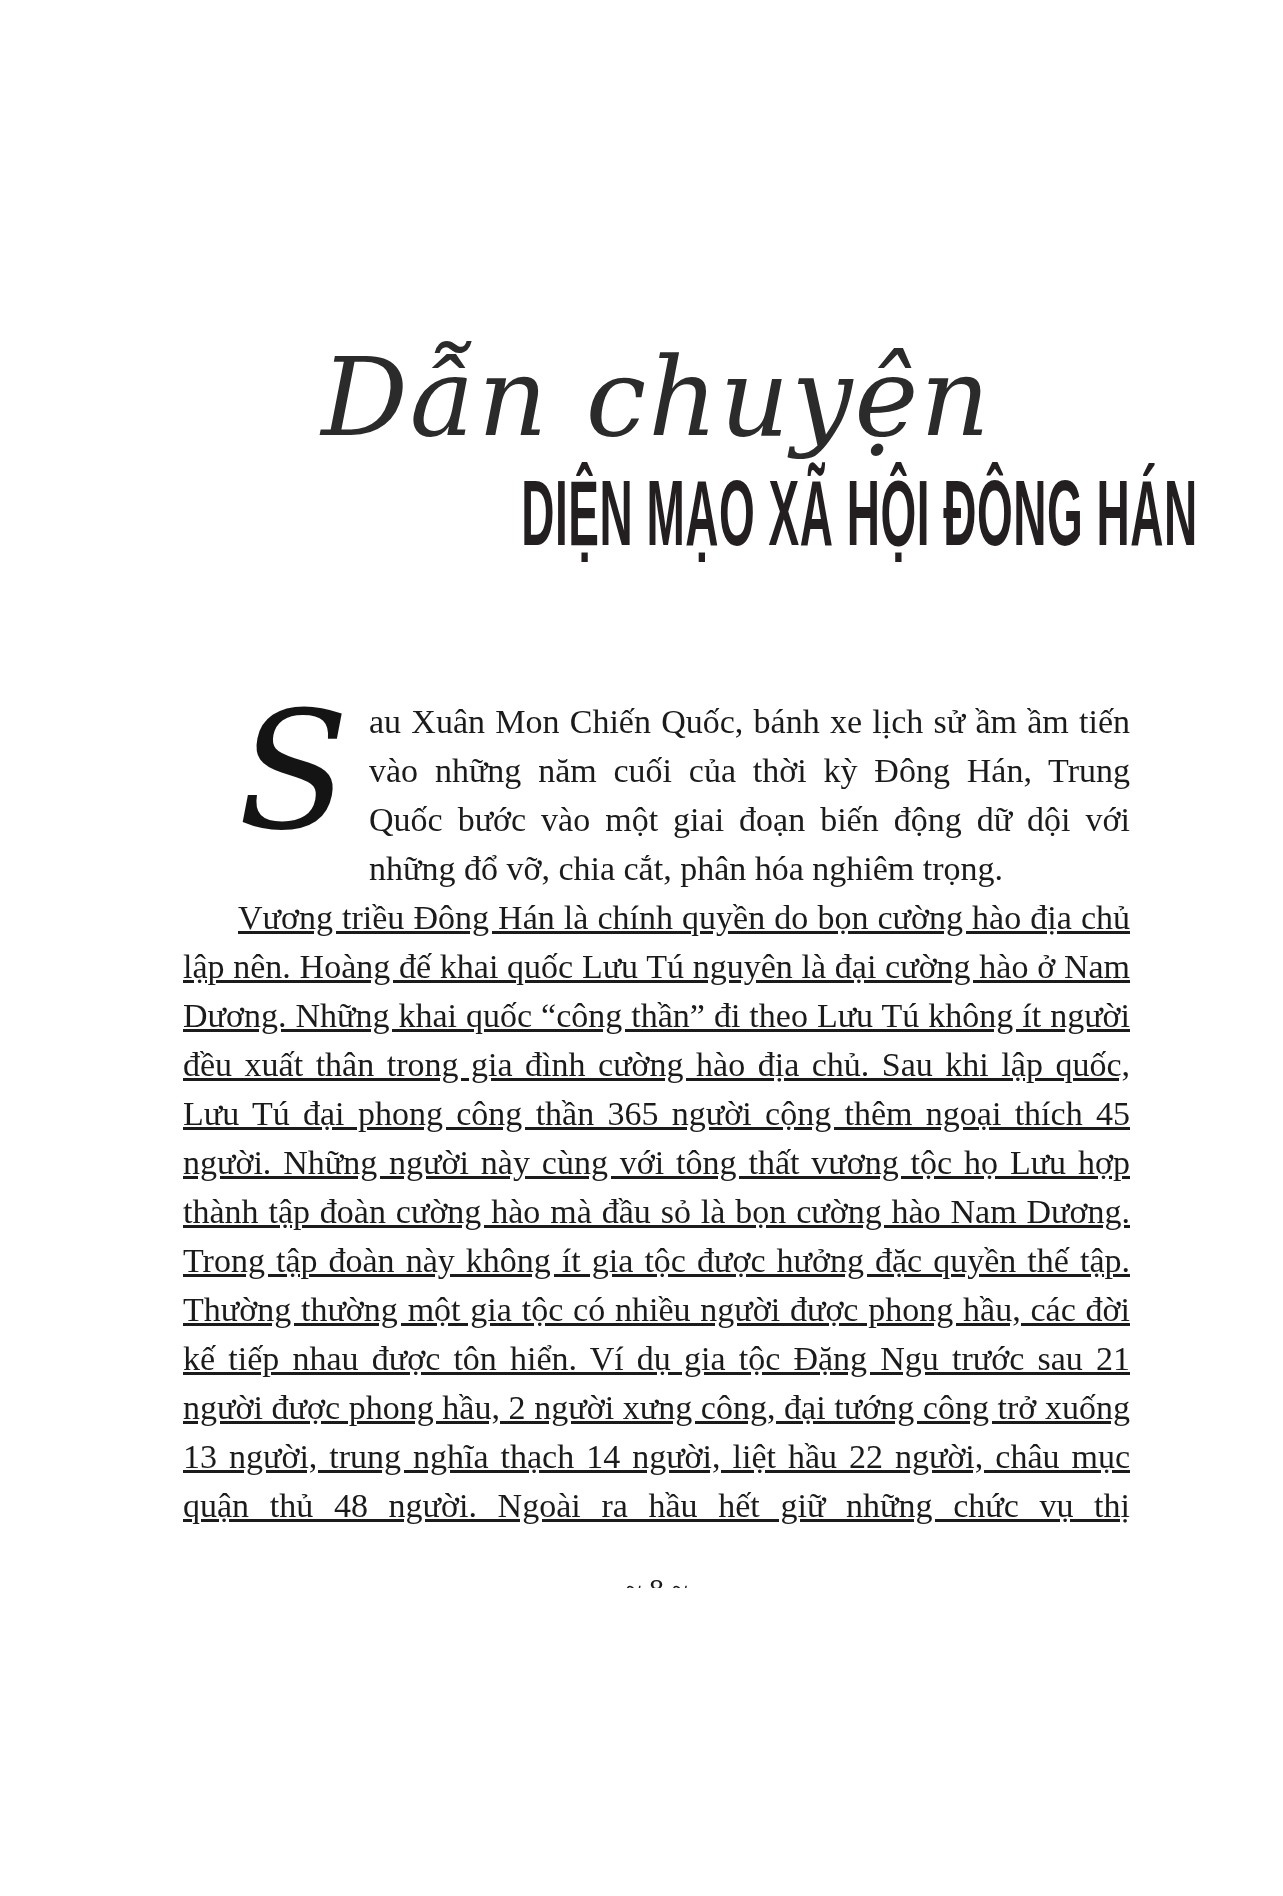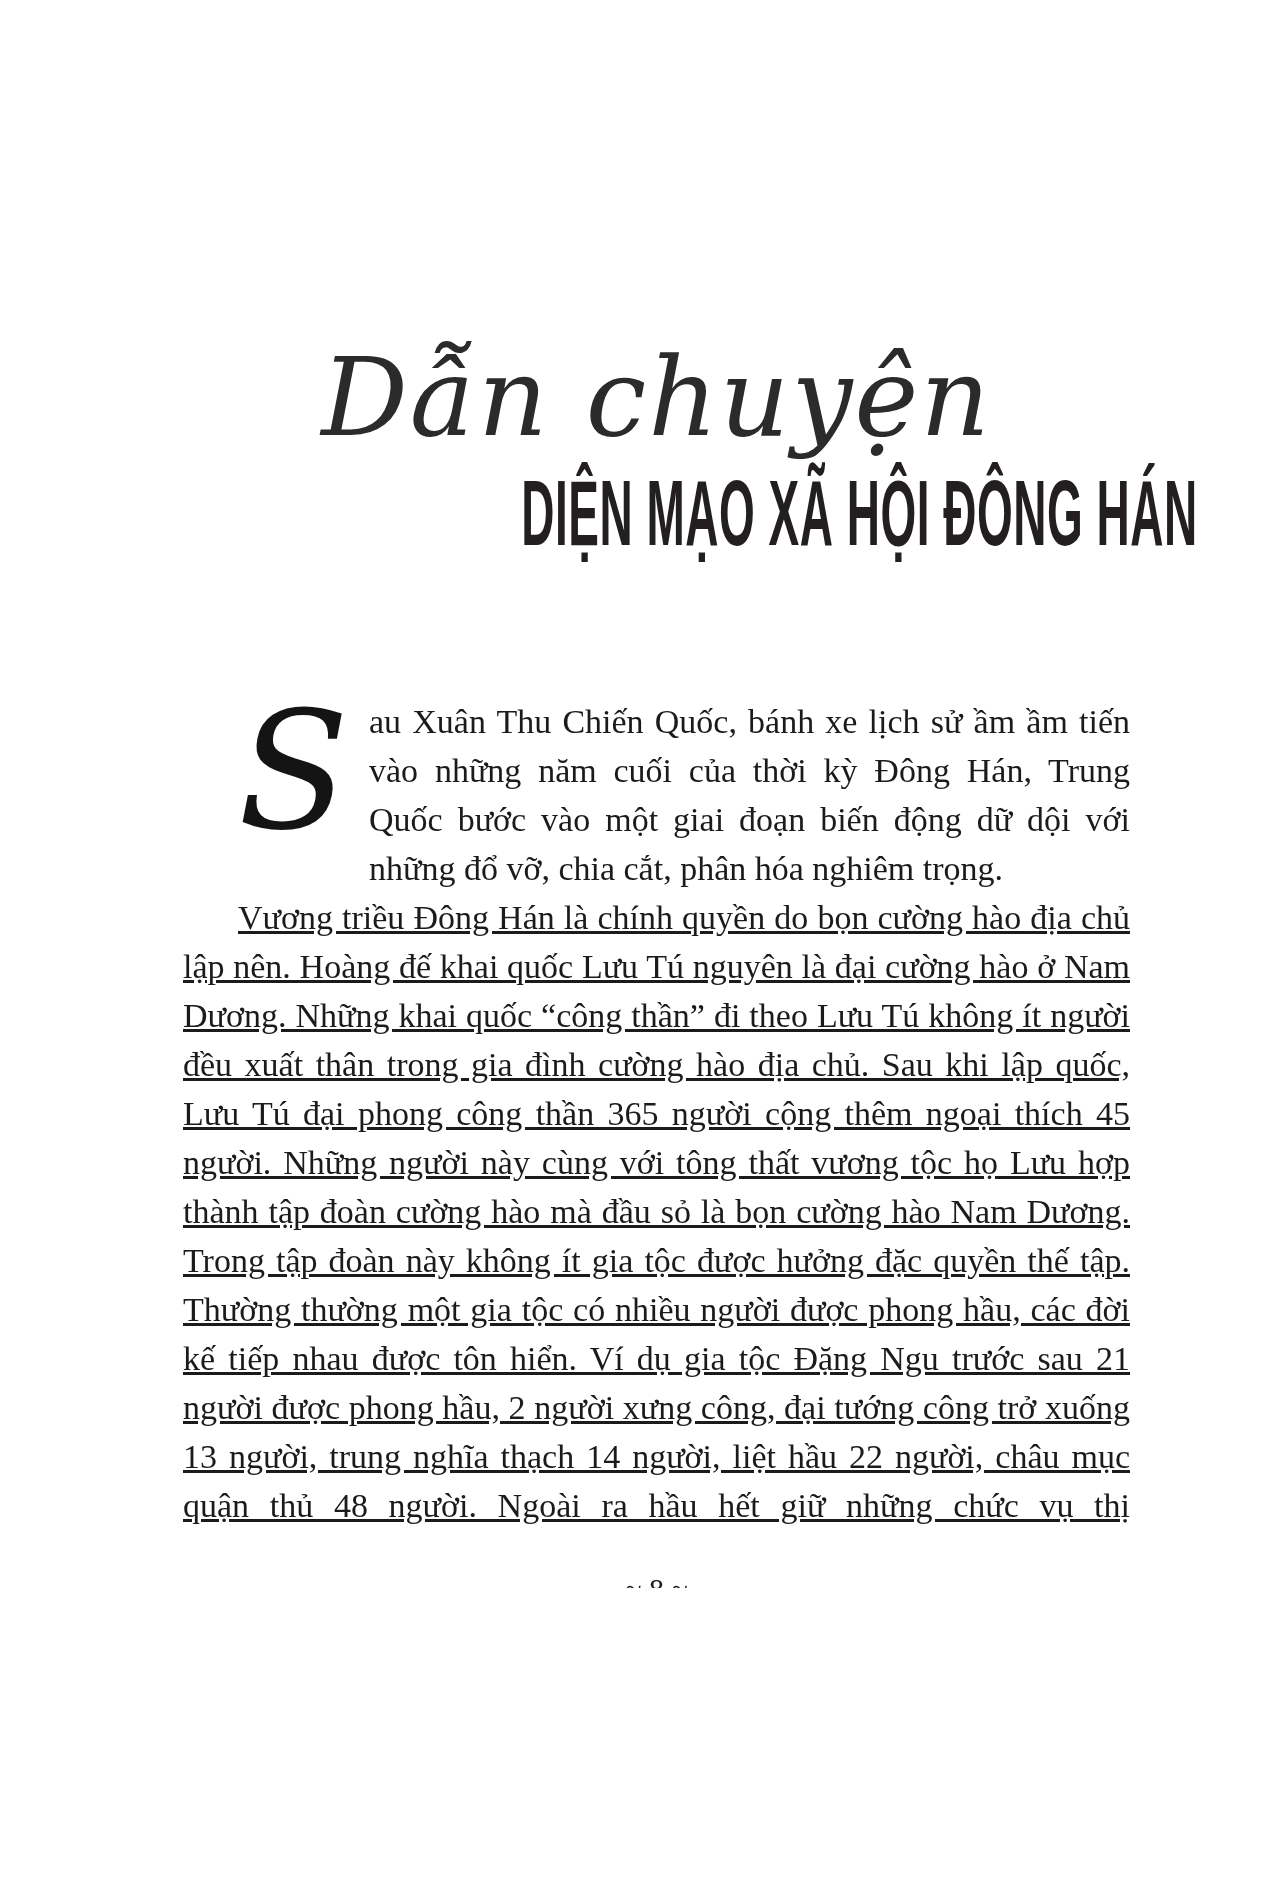--- a/index.html
+++ b/index.html
@@ -91,21 +91,21 @@
   <div class="column">
 
     <div class="script-heading">Dẫn chuyện</div>
 
     <div class="main-title">
       <span class="condense">DIỆN MẠO XÃ HỘI ĐÔNG HÁN</span>
     </div>
 
     <div class="body-text">
       <p>
-        <span class="drop-cap">S</span><span>au Xuân Thu Chiến Quốc, bánh xe lịch sử ầm ầm tiến vào những năm cuối của thời kỳ Đông Hán, Trung Quốc bước vào một giai đoạn biến động dữ dội với những đổ vỡ, chia cắt, phân hóa nghiêm trọng.</span>
+        <span class="drop-cap">S</span><span>au Xuân Mon Chiến Quốc, bánh xe lịch sử ầm ầm tiến vào những năm cuối của thời kỳ Đông Hán, Trung Quốc bước vào một giai đoạn biến động dữ dội với những đổ vỡ, chia cắt, phân hóa nghiêm trọng.</span>
       </p>
       <p class="paragraph-indent continues">Vương triều Đông Hán là chính quyền do bọn cường hào địa chủ lập nên. Hoàng đế khai quốc Lưu Tú nguyên là đại cường hào ở Nam Dương. Những khai quốc “công thần” đi theo Lưu Tú không ít người đều xuất thân trong gia đình cường hào địa chủ. Sau khi lập quốc, Lưu Tú đại phong công thần 365 người cộng thêm ngoại thích 45 người. Những người này cùng với tông thất vương tộc họ Lưu hợp thành tập đoàn cường hào mà đầu sỏ là bọn cường hào Nam Dương. Trong tập đoàn này không ít gia tộc được hưởng đặc quyền thế tập. Thường thường một gia tộc có nhiều người được phong hầu, các đời kế tiếp nhau được tôn hiển. Ví dụ gia tộc Đặng Ngu trước sau 21 người được phong hầu, 2 người xưng công, đại tướng công trở xuống 13 người, trung nghĩa thạch 14 người, liệt hầu 22 người, châu mục quận thủ 48 người. Ngoài ra hầu hết giữ những chức vụ thị</p>
     </div>
 
     <div class="folio">~ 8 ~</div>
 
   </div>
 </div>
 
 </body></html>

